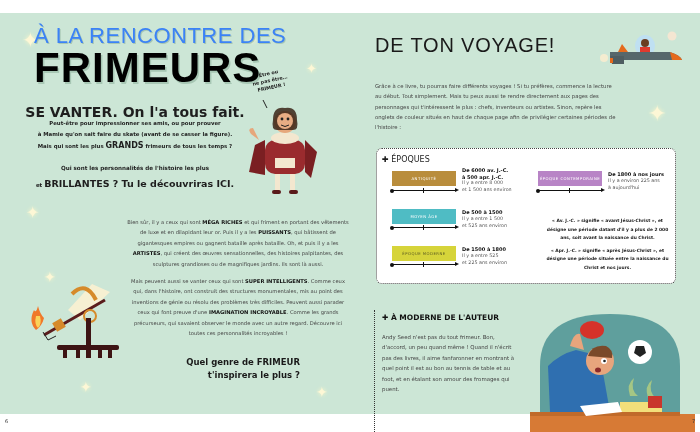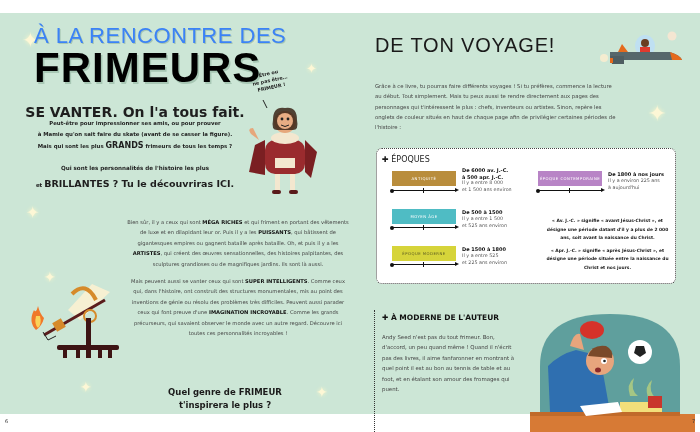--- a/index.html
+++ b/index.html
@@ -22,21 +22,21 @@
     .intro-body { position: absolute; left: 20px; width: 230px; top: 118px; text-align: center; font-size: 5.4px; line-height: 11px; font-weight: bold; }
     .intro-body .big { font-size: 8px; }
 
     .question-small { position: absolute; left: 20px; width: 230px; top: 165px; text-align: center; font-size: 5.6px; font-weight: bold; }
     .question-big { position: absolute; left: 20px; width: 230px; top: 176px; text-align: center; font-size: 9.5px; font-weight: bold; line-height: 16px; }
 
     .body-text { position: absolute; left: 126px; width: 224px; top: 217px; text-align: center; font-size: 5.2px; line-height: 10.4px; color: #444; }
     .body-text b { color: #111; }
     .body-text p { margin-bottom: 7px; }
 
-    .closing { position: absolute; left: 150px; width: 150px; top: 386px; text-align: center; font-size: 8.5px; font-weight: bold; line-height: 13px; color: #1a1a1a; }
+    .closing { position: absolute; left: 150px; width: 150px; top: 356px; text-align: right; font-size: 8.5px; font-weight: bold; line-height: 13px; color: #1a1a1a; }
 
     .speech { position: absolute; left: 240px; top: 70px; width: 60px; text-align: center; font-size: 4.8px; font-weight: bold; transform: rotate(-12deg); line-height: 7px; }
 
     .sparkle { position: absolute; color: #fdf7d6; font-size: 16px; line-height: 1; text-shadow: 0 0 4px #fff8c9; }
 
     
     .r-title { position: absolute; left: 375px; top: 32px; font-family: "Liberation Sans", sans-serif; font-size: 20px; line-height: 26px; letter-spacing: 0.8px; color: #1a1a1a; }
     .r-intro { position: absolute; left: 375px; width: 245px; top: 81px; font-size: 5.3px; line-height: 10.3px; color: #444; }
 
     .epochs-box { position: absolute; left: 376px; top: 148px; width: 300px; height: 136px; background: #ffffff; border: 1.3px dotted #444; border-radius: 6px; }

